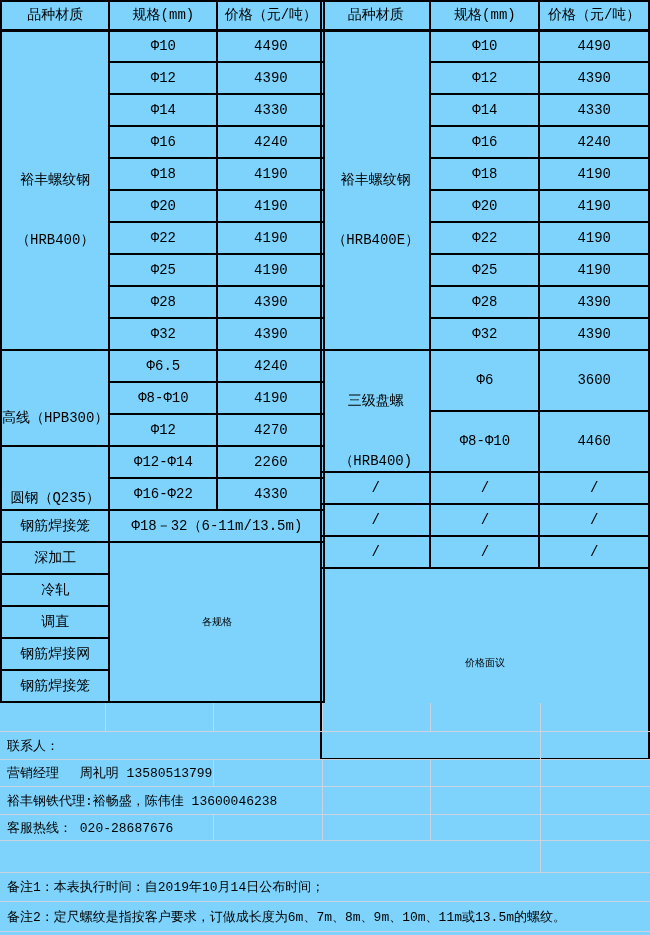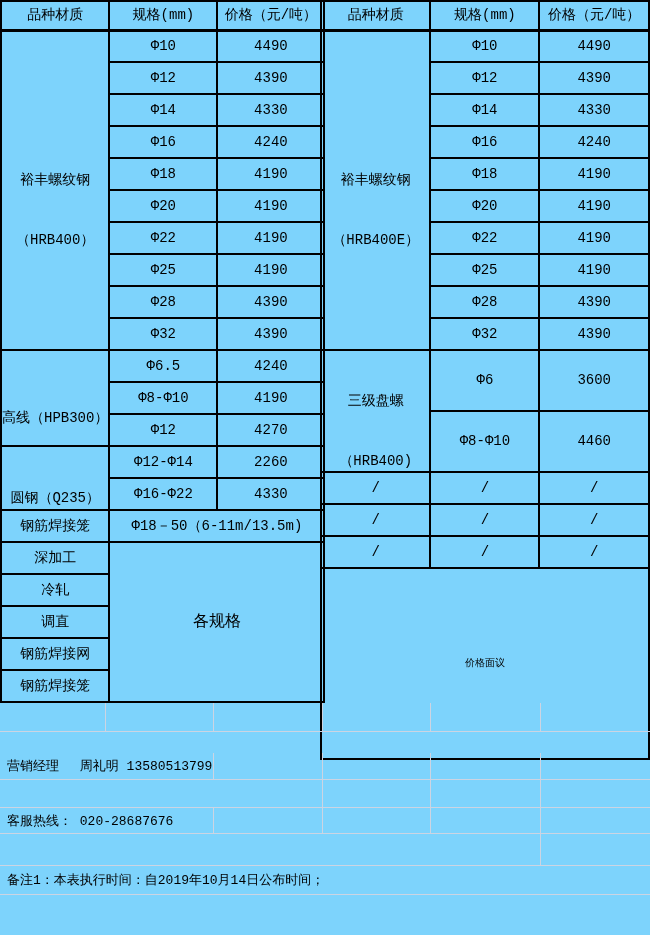--- a/index.html
+++ b/index.html
@@ -17,21 +17,21 @@
     border:2px solid #000; padding:0; margin:0;
     text-align:center; vertical-align:middle;
     font-size:14px; font-weight:normal; line-height:1.3;
     overflow:hidden; white-space:nowrap;
   }
   .ptable thead tr { height:29px; }
   .ptable thead th { border-bottom:3px solid #000; }
   .ptable tbody tr { height:32px; }
   tr.neg-row { height:191px !important; }
   td.neg-cell { font-size:10px; }
-  td.svc-val { font-size:16px; }
+  td.svc-val { font-size:10px; }
   .lblline { display:block; line-height:1.35;margin-top:41px; }
 
   .footer { position:absolute; left:0; top:703px; width:650px; }
   .frow {
     position:relative; width:650px; box-sizing:border-box;
     border-bottom:1px solid #ccd4e2; background:transparent;
   }
   .ftext {
     position:absolute; left:7px; top:50%; transform:translateY(-50%);
     font-size:13px; white-space:nowrap; color:#000;
@@ -122,21 +122,21 @@
           </td>
           <td>Φ12-Φ14</td>
           <td>2260</td>
         </tr>
         <tr>
           <td>Φ16-Φ22</td>
           <td>4330</td>
         </tr>
         <tr>
           <td>钢筋焊接笼</td>
-          <td colspan="2">Φ18－50（6-11m/13.5m)</td>
+          <td colspan="2">Φ18－32（6-11m/13.5m)</td>
         </tr>
         <tr>
           <td>深加工</td>
           <td colspan="2" rowspan="5" class="svc-val">各规格</td>
         </tr>
         <tr>
           <td>冷轧</td>
         </tr>
         <tr>
           <td>调直</td>
@@ -243,40 +243,48 @@
 
   <div class="footer" id="footer">
       <div class="frow" style="height: 29px;">
         <span class="ftext"></span>
         <i class="vl" style="left: 105px;"></i>
         <i class="vl" style="left: 213px;"></i>
         <i class="vl" style="left: 322px;"></i>
         <i class="vl" style="left: 430px;"></i>
         <i class="vl" style="left: 540px;"></i>
       </div>
-      <div class="frow" style="height: 27px; margin-top: 21px;">
+      <div class="frow" style="height: 28px;">
+        <span class="ftext">联系人：</span>
+        <i class="vl" style="left: 540px;"></i>
+      </div>
+      <div class="frow" style="height: 27px;">
         <span class="ftext">营销经理　 周礼明 13580513799</span>
         <i class="vl" style="left: 213px;"></i>
         <i class="vl" style="left: 322px;"></i>
         <i class="vl" style="left: 430px;"></i>
         <i class="vl" style="left: 540px;"></i>
       </div>
       <div class="frow" style="height: 28px;">
+        <span class="ftext">裕丰钢铁代理:裕畅盛，陈伟佳 13600046238</span>
         <i class="vl" style="left: 322px;"></i>
         <i class="vl" style="left: 430px;"></i>
         <i class="vl" style="left: 540px;"></i>
       </div>
       <div class="frow" style="height: 26px;">
         <span class="ftext">客服热线： 020-28687676</span>
         <i class="vl" style="left: 213px;"></i>
         <i class="vl" style="left: 322px;"></i>
         <i class="vl" style="left: 430px;"></i>
         <i class="vl" style="left: 540px;"></i>
       </div>
       <div class="frow" style="height: 32px;">
         <i class="vl" style="left: 540px;"></i>
       </div>
       <div class="frow" style="height: 29px;">
         <span class="ftext">备注1：本表执行时间：自2019年10月14日公布时间；</span>
       </div>
+      <div class="frow" style="height: 30px;">
+        <span class="ftext">备注2：定尺螺纹是指按客户要求，订做成长度为6m、7m、8m、9m、10m、11m或13.5m的螺纹。</span>
+      </div>
     </div>
 
 </div>
 
 </body></html>

